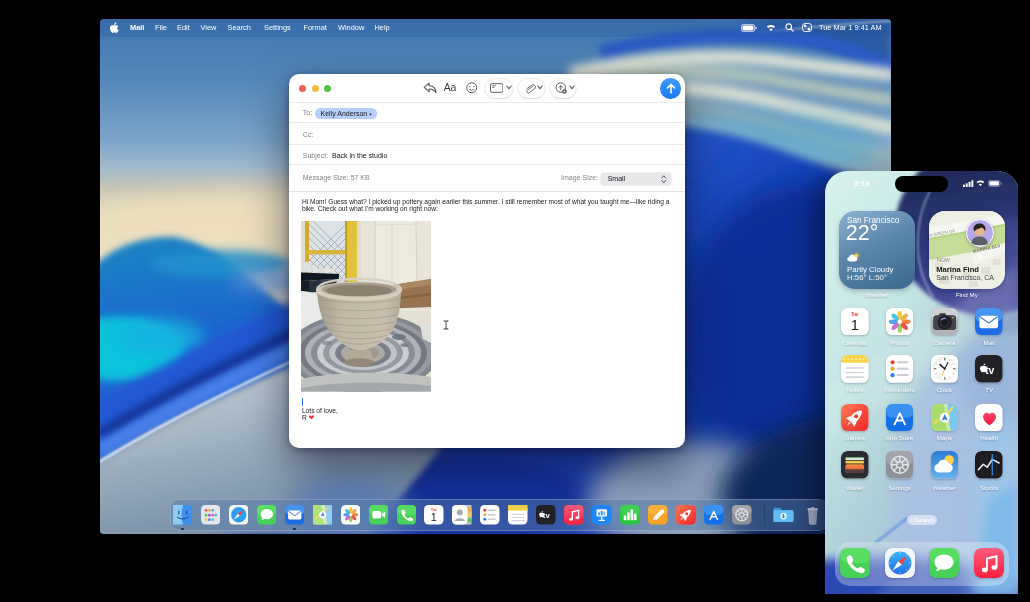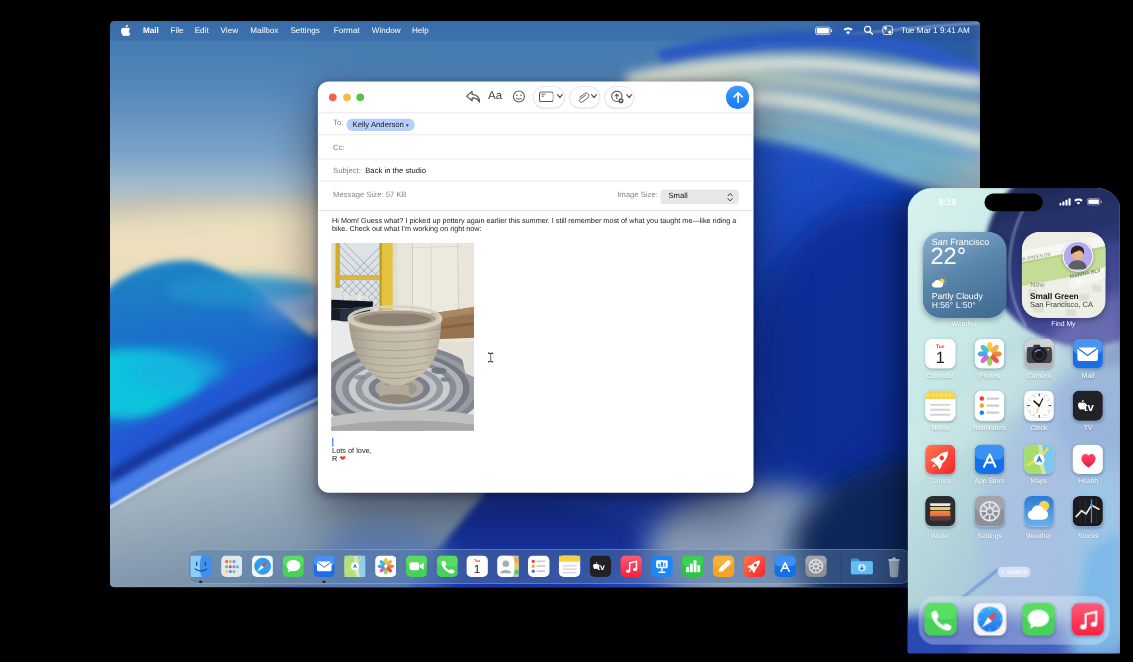--- a/index.html
+++ b/index.html
@@ -132,21 +132,21 @@
     <div id="menubar">
       <span class="mi" style="left:10px">
           <svg width="9" height="11" viewBox="0 0 9 11">
             <path d="M6.4,0.3 C6.5,1 6.2,1.7 5.8,2.2 C5.4,2.7 4.7,3.1 4.1,3.05 C4,2.4 4.35,1.7 4.7,1.3 C5.1,0.8 5.85,0.4 6.4,0.3 Z M6.3,3.2 C7.1,3.2 7.8,3.6 8.3,4.3 C7.6,4.75 7.2,5.4 7.2,6.3 C7.2,7.3 7.8,8 8.6,8.4 C8.2,9.3 7.9,9.7 7.4,10.3 C6.9,10.9 6.4,11 5.9,10.8 C5.4,10.6 5,10.5 4.5,10.5 C4,10.5 3.5,10.6 3.1,10.8 C2.6,11 2.2,10.9 1.7,10.3 C0.7,9.1 0,7.3 0,5.9 C0,4.1 1.2,3.2 2.4,3.2 C3,3.2 3.6,3.5 4.1,3.5 C4.5,3.5 5.4,3.2 6.3,3.2 Z" fill="#fff"></path>
           </svg>
         </span>
       <b class="mi" style="left:30px">Mail</b>
       <span class="mi" style="left:55px">File</span>
       <span class="mi" style="left:77px">Edit</span>
       <span class="mi" style="left:100.5px">View</span>
-      <span class="mi" style="left:127.5px">Mailbox</span>
+      <span class="mi" style="left:127.5px">Search</span>
       <span class="mi" style="left:164px">Settings</span>
       <span class="mi" style="left:203.5px">Format</span>
       <span class="mi" style="left:238px">Window</span>
       <span class="mi" style="left:274.5px">Help</span>
       <span class="mi" style="left:641px">
           <svg width="16" height="8" viewBox="0 0 16 8">
             <rect x="0.4" y="0.4" width="13.2" height="7.2" rx="2" fill="none" stroke="#fff" stroke-width="0.8" opacity="0.9"></rect>
             <rect x="1.5" y="1.5" width="11" height="5" rx="1.2" fill="#fff"></rect>
             <path d="M14.5,2.6 V5.4 C15.3,5.2 15.6,4.7 15.6,4 C15.6,3.3 15.3,2.8 14.5,2.6 Z" fill="#fff" opacity="0.9"></path>
           </svg>
@@ -682,21 +682,21 @@
           <svg width="25" height="25" viewBox="0 0 25 25">
               <circle cx="12.5" cy="10" r="6" fill="#e8b48a"></circle>
               <path d="M6.5,9 C6.5,5.5 9,3.5 12.5,3.5 C16,3.5 18.5,5.5 18.5,9 C18.5,10 18.2,10.8 17.8,11.4 C17.5,9.5 16.5,8.2 14.5,7.6 C12.5,8.8 9.5,9 7.2,11.4 C6.8,10.8 6.5,10 6.5,9 Z" fill="#2c2320"></path>
               <path d="M4,25 C4,19 8,16.5 12.5,16.5 C17,16.5 21,19 21,25 Z" fill="#5b5f66"></path>
             </svg>
         </div>
         <div style="position:absolute;left:48px;top:34.5px;width:7px;height:5px;"><svg width="7" height="5" viewBox="0 0 7 5">
               <path d="M0.5,0 L6.5,0 L3.5,4.5 Z" fill="#fff"></path>
             </svg></div>
         <div style="position:absolute;left:7.6px;top:44.5px;color:#8e9287;font-size:6.6px;">Now</div>
-        <div style="position:absolute;left:7.3px;top:53.5px;color:#17181a;font-size:7.6px;font-weight:bold;">Small Green</div>
+        <div style="position:absolute;left:7.3px;top:53.5px;color:#17181a;font-size:7.6px;font-weight:bold;">Marina Find</div>
         <div style="position:absolute;left:7.3px;top:62.8px;color:#3f4145;font-size:6.9px;">San Francisco, CA</div>
       </div>
       <div class="plabel" style="left:52.25px;top:120.4px;">Weather</div>
       <div class="plabel" style="left:142.25px;top:120.4px;">Find My</div>
 
       <div style="position:absolute;left:82.6px;top:344.3px;width:30px;height:9.8px;border-radius:5px;background:rgba(255,255,255,0.52);backdrop-filter:blur(4px);color:#fff;font-size:6px;text-align:center;padding-top:2.1px;">⌕ Search</div>
 
       <div style="position:absolute;left:10px;top:371.3px;width:174px;height:44.3px;border-radius:15px;background:rgba(255,255,255,0.3);backdrop-filter:blur(7px);"></div>
 
       <span class="pic" style="left:16.55px;top:137px">

